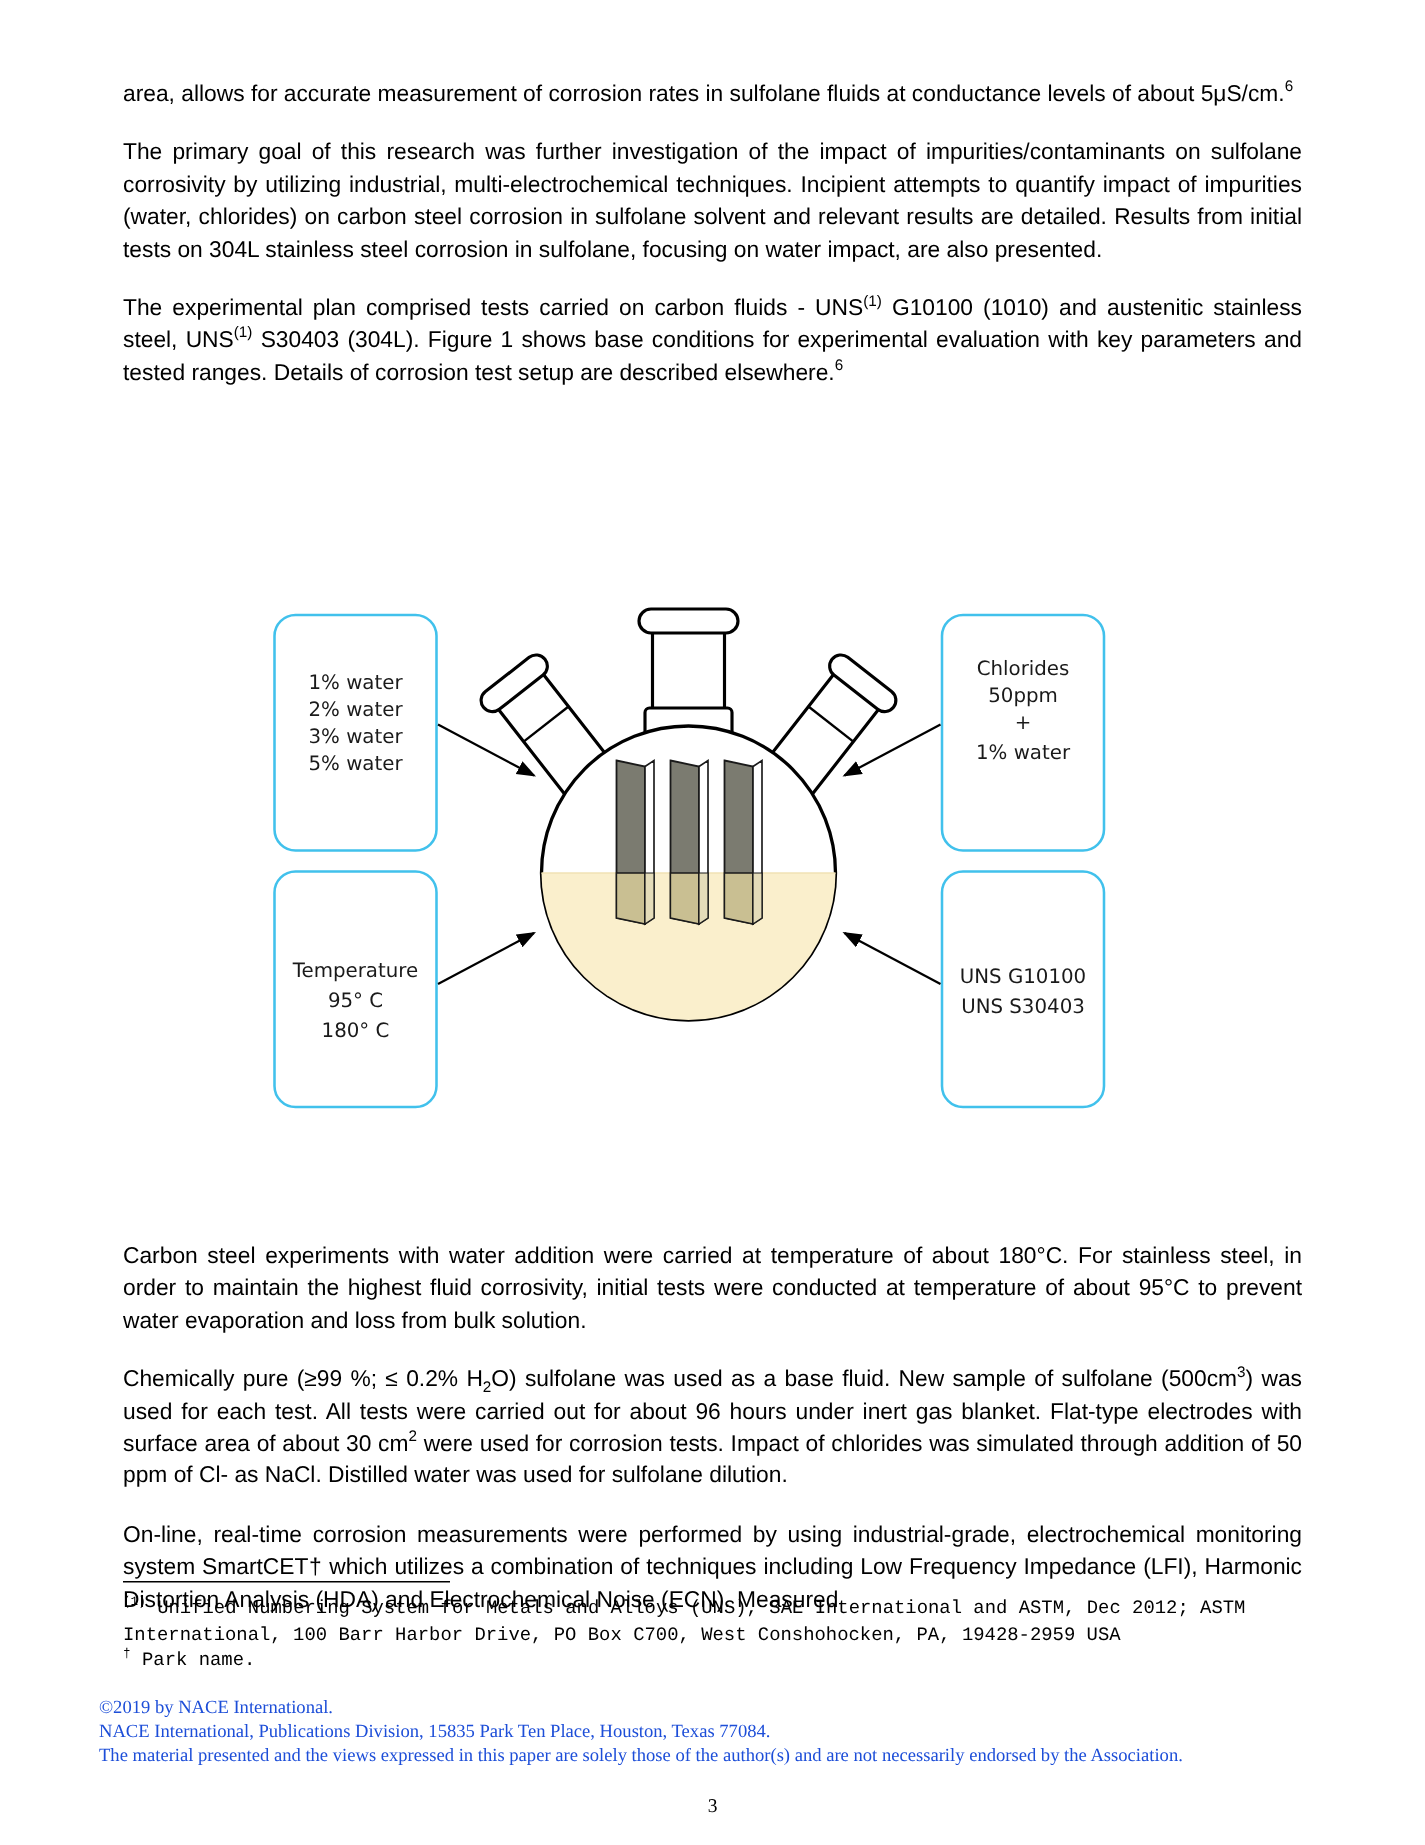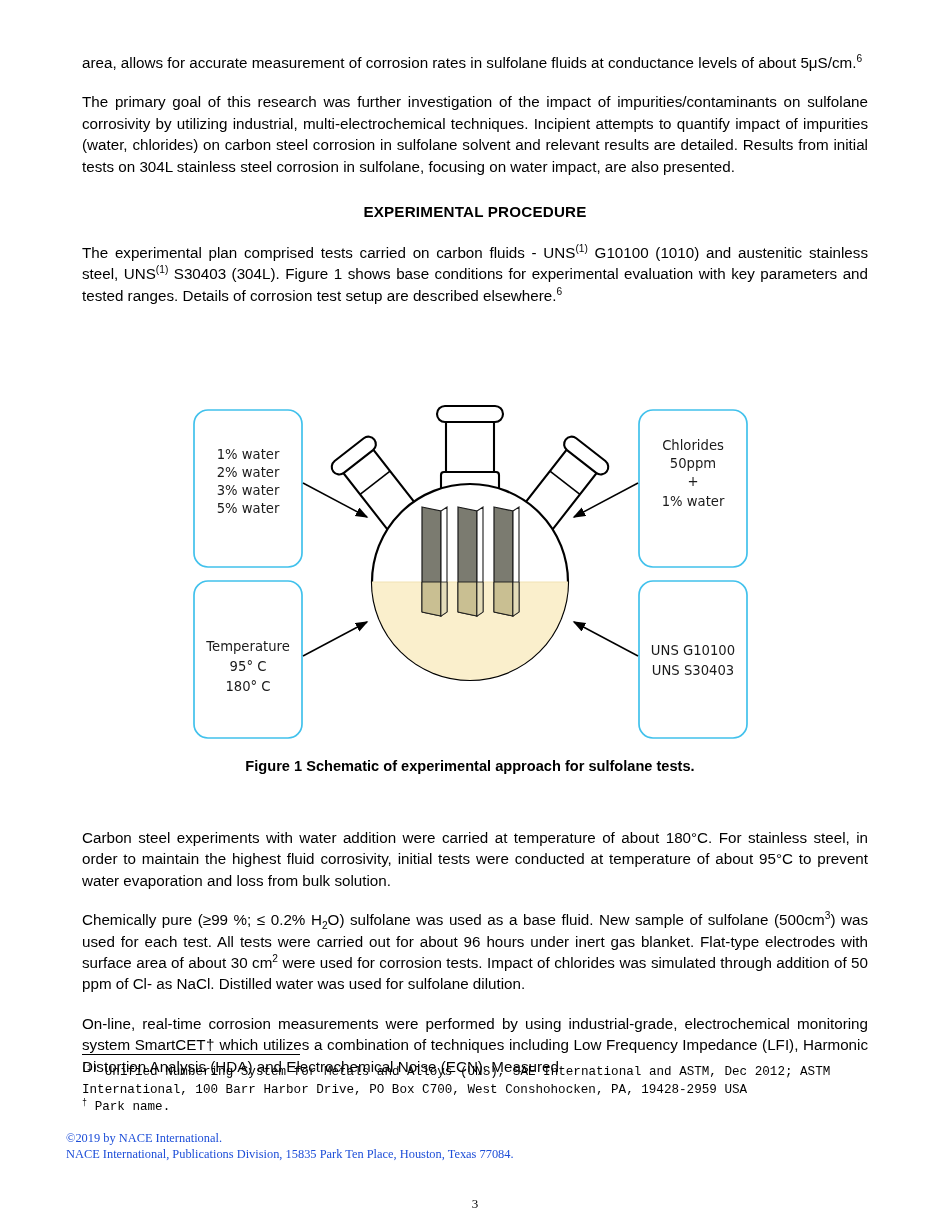--- a/index.html
+++ b/index.html
@@ -43,21 +43,21 @@
     text-align: center;
     letter-spacing: 0.2px;
     margin: 26px 0 22px 0;
   }
   sup { font-size: 0.67em; vertical-align: super; line-height: 0; }
   sub { font-size: 0.67em; vertical-align: sub; line-height: 0; }
 
   
   .figure-wrap {
     position: absolute;
-    left: 77px;
+    left: 66px;
     top: 390px;
     width: 786px;
     height: 400px;
   }
   .figure-svg { display: block; }
   .fig-caption {
     position: absolute;
     left: 0;
     top: 368px;
     width: 786px;
@@ -128,21 +128,20 @@
 <body>
 
 <div class="page">
 
   <div class="content">
 
     <p class="body-par"><span>area, allows for accurate measurement of corrosion rates in sulfolane fluids at conductance levels of about 5μS/cm.</span><sup>6</sup></p>
 
     <p class="body-par">The primary goal of this research was further investigation of the impact of impurities/contaminants on sulfolane corrosivity by utilizing industrial, multi-electrochemical techniques. Incipient attempts to quantify impact of impurities (water, chlorides) on carbon steel corrosion in sulfolane solvent and relevant results are detailed. Results from initial tests on 304L stainless steel corrosion in sulfolane, focusing on water impact, are also presented.</p>
 
-    <div class="heading">EXPERIMENTAL PROCEDURE</div>
 
     <p class="body-par last"><span>The experimental plan comprised tests carried on carbon fluids - UNS</span><sup>(1)</sup><span> G10100 (1010) and austenitic stainless steel, UNS</span><sup>(1)</sup><span> S30403 (304L). Figure 1 shows base conditions for experimental evaluation with key parameters and tested ranges. Details of corrosion test setup are described elsewhere.</span><sup>6</sup></p>
   </div>
 
   <div class="figure-wrap">
     <svg class="figure-svg" width="786" height="370" viewBox="0 0 786 370" xmlns="http://www.w3.org/2000/svg">
 
       <defs>
         <marker id="arrowhead" markerWidth="9" markerHeight="9" refX="7.5" refY="3.2" orient="auto" markerUnits="strokeWidth">
           <path d="M0,0 L8.5,3.2 L0,6.4 z" fill="#000"></path>
@@ -234,21 +233,20 @@
           <g>
             <polygon points="417,117 436,121 436,226 417,222" fill="#7b7b70" stroke="#1a1a1a" stroke-width="1.2"></polygon>
             <polygon points="417,192 436,192 436,226 417,222" fill="#c9bf92" stroke="#1a1a1a" stroke-width="0.9"></polygon>
             <polygon points="436,121 442,117 442,222 436,226" fill="#ffffff" stroke="#1a1a1a" stroke-width="1.1"></polygon>
             <polygon points="436,192 442,192 442,222 436,226" fill="#e4dcb9" stroke="#1a1a1a" stroke-width="0.8"></polygon>
           </g>
         </g>
       </g>
     </svg>
 
-    <div class="fig-caption">Figure 1 Schematic of experimental approach for sulfolane tests.</div>
   </div>
 
   <div class="lower-content">
 
     <p class="body-par">Carbon steel experiments with water addition were carried at temperature of about 180°C. For stainless steel, in order to maintain the highest fluid corrosivity, initial tests were conducted at temperature of about 95°C to prevent water evaporation and loss from bulk solution.</p>
 
     <p class="body-par"><span>Chemically pure (≥99 %; ≤ 0.2% H</span><sub>2</sub><span>O) sulfolane was used as a base fluid. New sample of sulfolane (500cm</span><sup>3</sup><span>) was used for each test. All tests were carried out for about 96 hours under inert gas blanket. Flat-type electrodes with surface area of about 30 cm</span><sup>2</sup><span> were used for corrosion tests. Impact of chlorides was simulated through addition of 50 ppm of Cl- as NaCl. Distilled water was used for sulfolane dilution.</span></p>
 
     <p class="body-par last">On-line, real-time corrosion measurements were performed by using industrial-grade, electrochemical monitoring system SmartCET† which utilizes a combination of techniques including Low Frequency Impedance (LFI), Harmonic Distortion Analysis (HDA) and Electrochemical Noise (ECN). Measured</p>
   </div>
@@ -256,17 +254,18 @@
   <div class="footnote-rule"></div>
 
   <div class="footnotes">
     <p><sup>(1)</sup><span> Unified Numbering System for Metals and Alloys (UNS), SAE International and ASTM, Dec 2012; ASTM International, 100 Barr Harbor Drive, PO Box C700, West Conshohocken, PA, 19428-2959 USA</span></p>
     <p><sup>†</sup><span> Park name.</span></p>
   </div>
 
   <div class="copyright">
     <p>©2019 by NACE International.</p>
     <p>NACE International, Publications Division, 15835 Park Ten Place, Houston, Texas 77084.</p>
+    <p>The material presented and the views expressed in this paper are solely those of the author(s) and are not necessarily endorsed by the Association.</p>
   </div>
 
   <div class="page-number">3</div>
 
 </div>
 
 </body></html>

